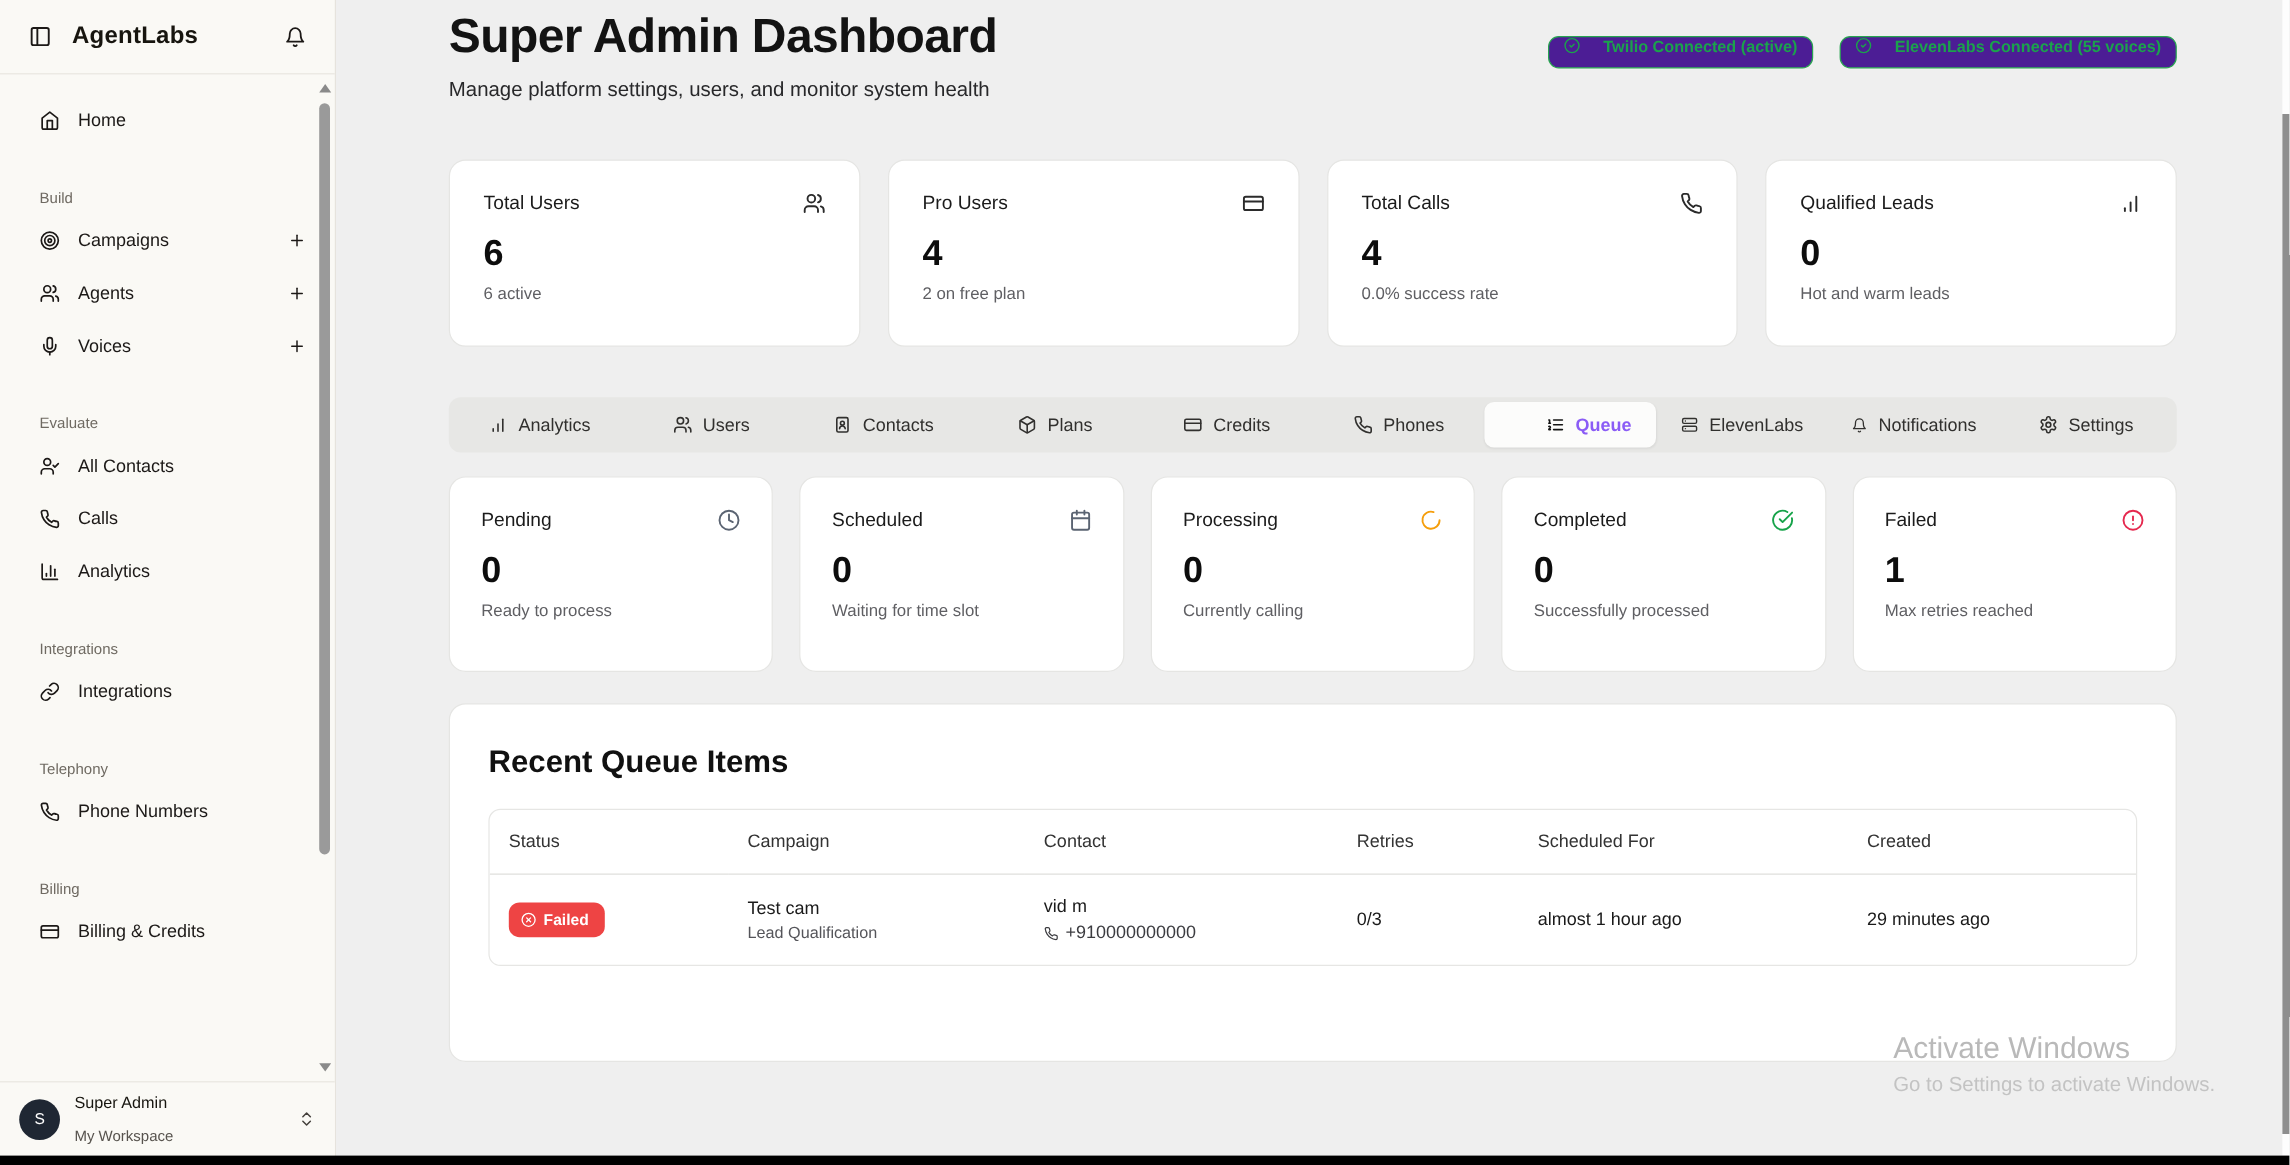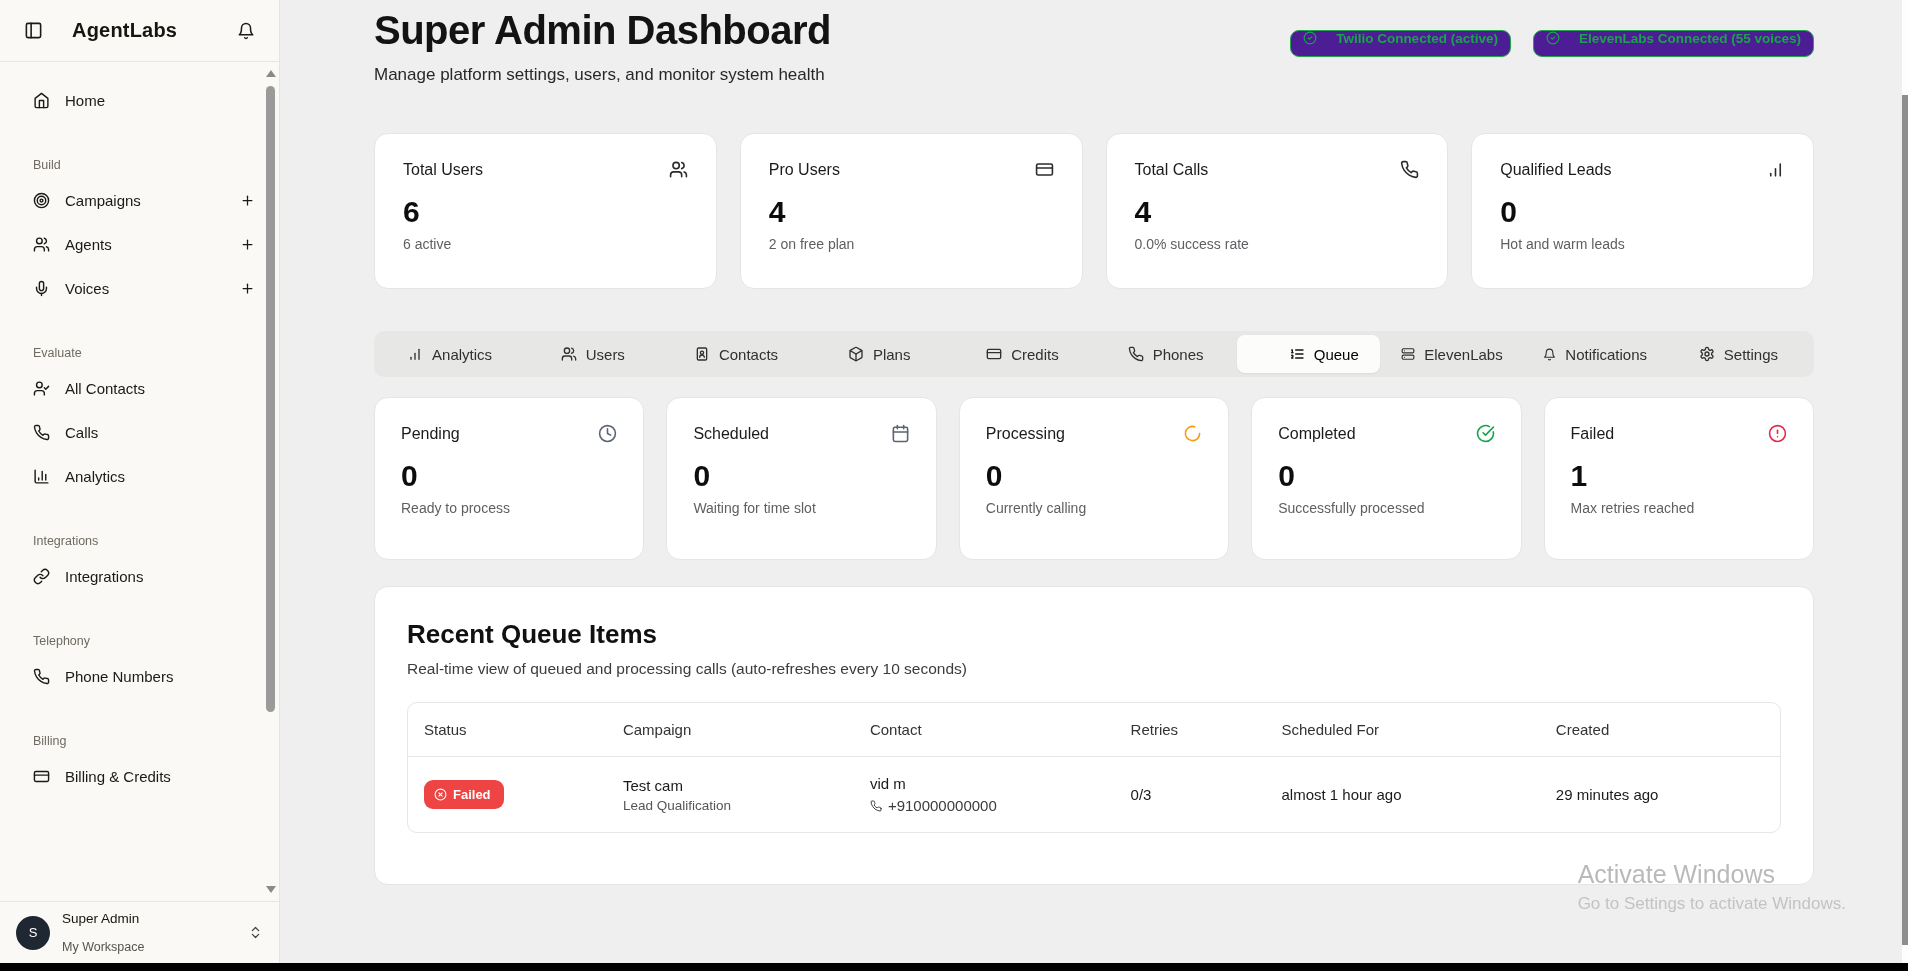--- a/index.html
+++ b/index.html
@@ -3,21 +3,21 @@
 <meta charset="utf-8">
 <style>
   * { margin:0; padding:0; box-sizing:border-box; }
   html,body { width:1908px; height:971px; overflow:hidden; }
   body { font-family:"Liberation Sans", sans-serif; background:#efefef; color:#141414; }
   .app { display:flex; width:1908px; height:971px; position:relative; }
 
   
   .sidebar { width:280px; height:100%; background:#faf9f5; border-right:1px solid #e6e3dd; position:relative; flex:0 0 280px; }
   .sb-header { height:62px; display:flex; align-items:center; padding:0 24px; border-bottom:1px solid #e9e6e0; }
-  .sb-brand { font-size:20px; font-weight:700; letter-spacing:.2px; margin-left:29px; color:#17150f; }
+  .sb-brand { font-size:20px; font-weight:700; letter-spacing:.2px; margin-left:17px; color:#17150f; }
   .sb-bell { margin-left:auto; }
   .icon { display:inline-flex; align-items:center; justify-content:center; flex:0 0 auto; }
   .icon svg { display:block; }
   .sb-nav { padding:16px 10px 0 14px; }
   .nav-item { height:44px; display:flex; align-items:center; gap:15px; padding:0 14px 0 19px; border-radius:8px; font-size:15px; color:#1c1917; cursor:pointer; }
   .nav-item .plus { margin-left:auto; }
   .nav-label { margin:36px 0 6px; padding-left:19px; font-size:12.5px; color:#6f6a62; }
   .sb-scrollbar { position:absolute; top:66px; bottom:74px; right:2px; width:12px; }
   .sb-scroll-arrow { position:absolute; left:1px; width:0; height:0; border-left:5px solid transparent; border-right:5px solid transparent; }
   .sb-scroll-arrow.up { top:4px; border-bottom:7px solid #8a8a8a; }
@@ -41,21 +41,21 @@
   .stats-row { display:grid; grid-template-columns:repeat(4,1fr); gap:23px; margin-top:48px; }
   .card { background:#fff; border:1px solid #e5e5e3; border-radius:14px; }
   .stat-card { height:156px; padding:26px 28px; }
   .stat-top { display:flex; justify-content:space-between; align-items:center; }
   .stat-label { font-size:16px; color:#1b1b1b; }
   .stat-value { font-size:30px; font-weight:700; margin-top:16px; color:#0d0d0d; }
   .stat-sub { font-size:14px; color:#5f5f63; margin-top:7px; }
 
   .tabbar { margin-top:42px; height:46px; background:#e7e7e5; border-radius:10px; display:grid; grid-template-columns:repeat(10,1fr); padding:4px; }
   .tab { display:flex; align-items:center; justify-content:center; gap:9px; font-size:15px; color:#31302e; border-radius:8px; cursor:pointer; }
-  .tab.active { background:#fcfcfb; box-shadow:0 1px 2px rgba(0,0,0,.06); font-weight:400; color:#000000;padding-left:30px; }
+  .tab.active { background:#fcfcfb; box-shadow:0 1px 2px rgba(0,0,0,.06); font-weight:700; color:#8b5cf6;padding-left:30px; }
 
   .queue-row { display:grid; grid-template-columns:repeat(5,1fr); gap:22px; margin-top:20px; }
   .queue-card { height:163px; padding:26px 26px; }
 
   .recent-card { margin-top:26px; padding:32px; height:299px; }
   .recent-title { font-size:26px; font-weight:700; color:#111; }
   .recent-sub { font-size:15.5px; color:#3c3c40; margin-top:10px; }
   .table-wrap { margin-top:24px; border:1px solid #e6e6e4; border-radius:10px; overflow:hidden; }
   table { width:100%; border-collapse:collapse; }
   th { text-align:left; font-size:15px; font-weight:500; color:#333; padding:18px 16px; border-bottom:1px solid #e6e6e4; }
@@ -496,21 +496,20 @@
                 </svg>
               </span>
             </div>
           <div class="stat-value">1</div>
           <div class="stat-sub">Max retries reached</div>
         </div>
       </div>
 
       <div class="card recent-card">
         <div class="recent-title">Recent Queue Items</div>
-        <div class="recent-sub">Real-time view of queued and processing calls (auto-refreshes every 10 seconds)</div>
         <div class="table-wrap">
           <table>
             <colgroup>
                 <col style="width:14.5%">
                 <col style="width:18%">
                 <col style="width:19%">
                 <col style="width:11%">
                 <col style="width:20%">
                 <col style="width:17.5%">
               </colgroup>

